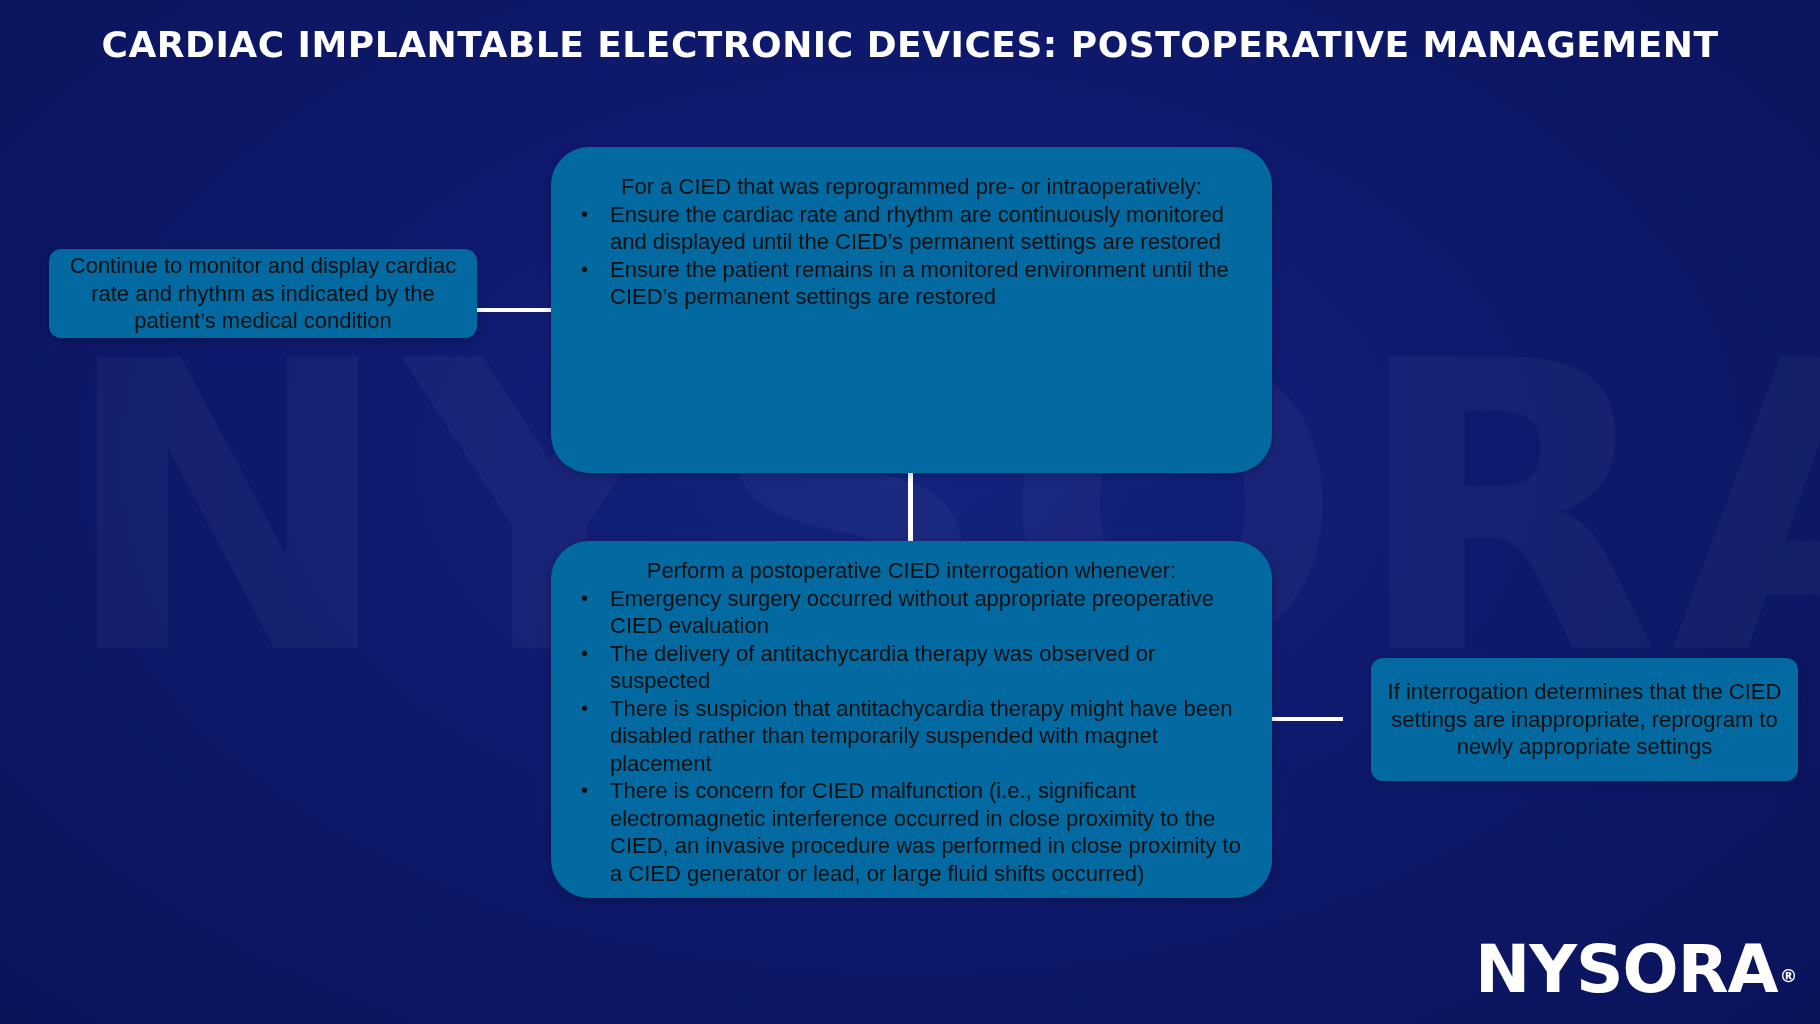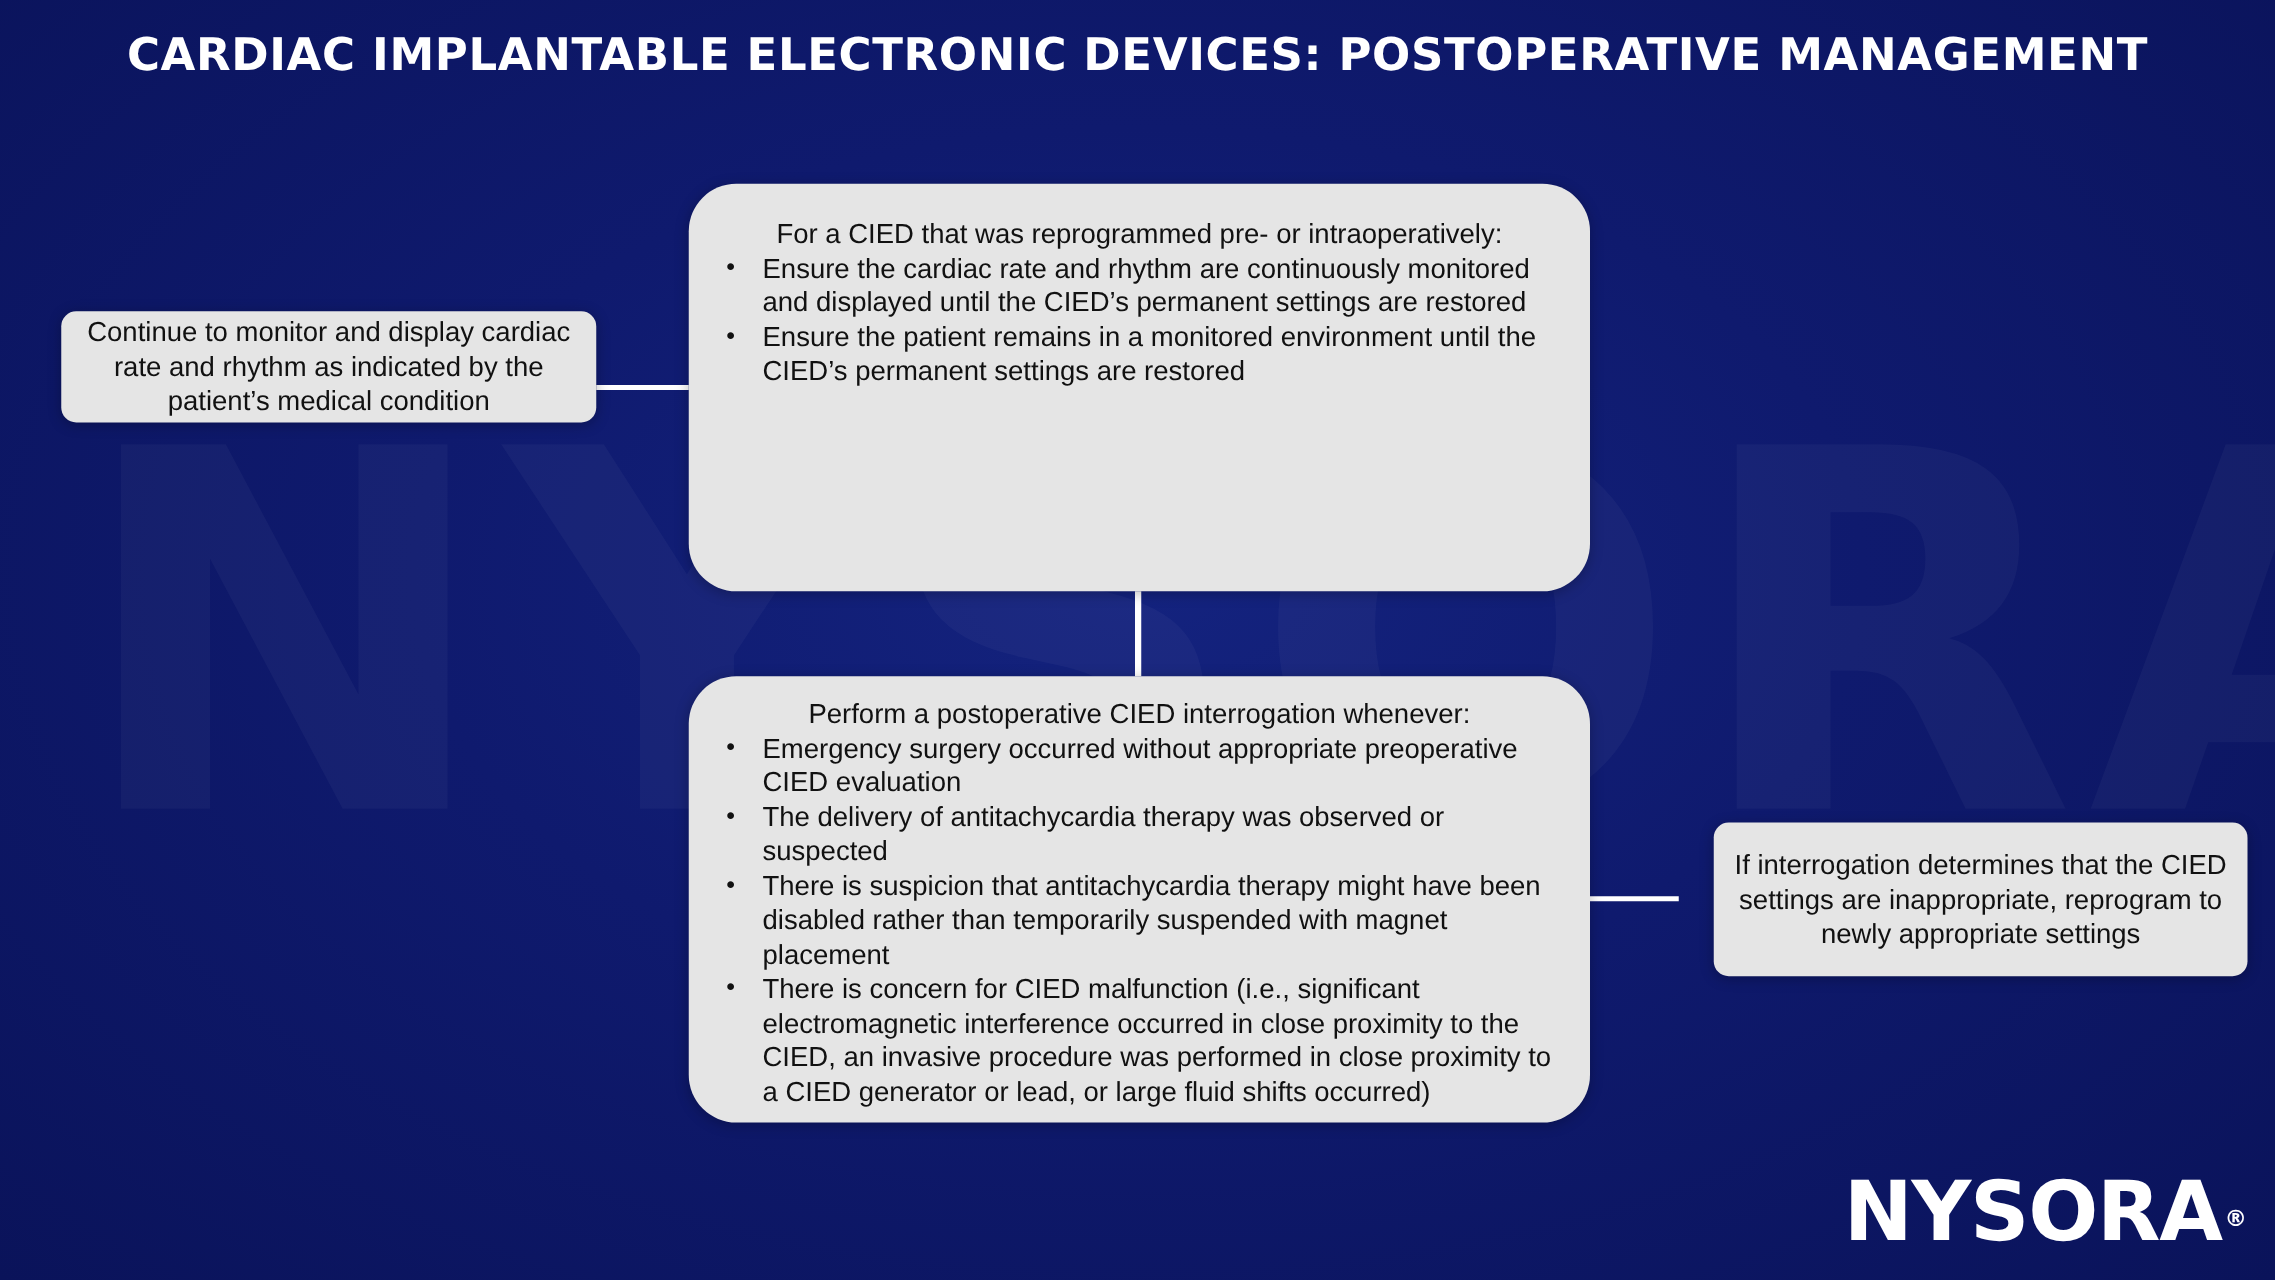--- a/index.html
+++ b/index.html
@@ -13,21 +13,21 @@
     color: #ffffff; font-family: "DejaVu Sans", sans-serif; font-weight: bold;
     font-size: 36px; letter-spacing: 0.5px;
   }
   .watermark {
     position: absolute; left: 60px; top: 320px; width: 1700px; height: 380px;
     color: rgba(255,255,255,0.035); font-family: "DejaVu Sans", sans-serif;
     font-weight: bold; font-size: 400px; line-height: 380px; letter-spacing: 10px;
     white-space: nowrap; pointer-events: none;
   }
   .box {
-    position: absolute; background: #e5e5e5; color: #111111;
+    position: absolute; background: #0369a1; color: #111111;
     box-shadow: 0 2px 10px rgba(0,0,0,0.25);
   }
   .box-left {
     left: 49px; top: 249px; width: 428px; height: 89px; border-radius: 12px;
     display: flex; align-items: center; justify-content: center; text-align: center;
     font-size: 22px; line-height: 27.5px;
   }
   .box-top {
     left: 551px; top: 147px; width: 721px; height: 326px; border-radius: 38px;
     font-size: 22px; line-height: 27.5px; box-sizing: border-box; padding: 26px 30px 0 30px;

